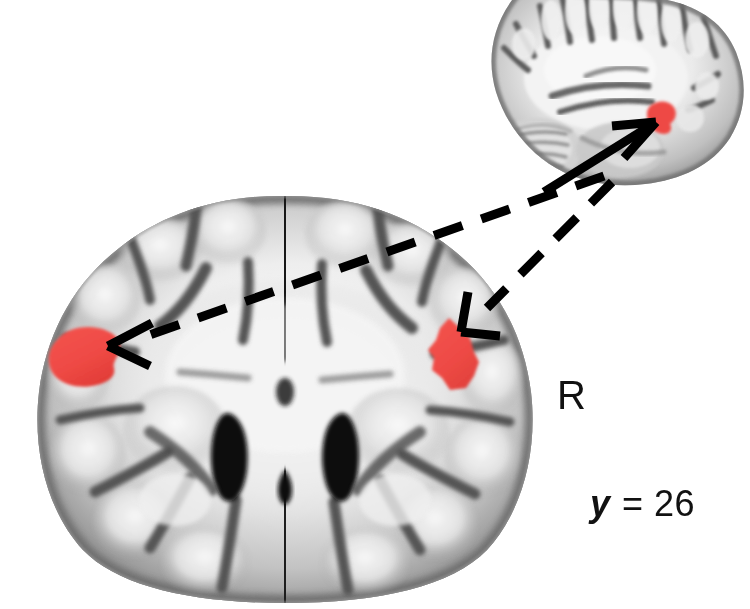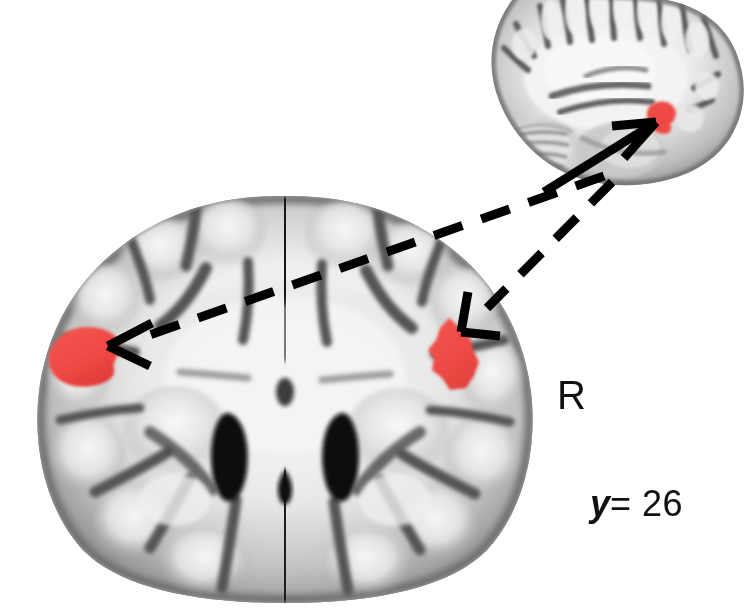--- a/index.html
+++ b/index.html
@@ -45,20 +45,21 @@
     font-weight: 700;
   }
   #slice-coordinate-label .coord-axis {
     font-style: italic;
     font-weight: 700;
   }
   #slice-coordinate-label .coord-rest {
     font-style: normal;
     font-weight: 400;
     letter-spacing: 0.5px;
+    margin-left: 12px;
   }
 </style>
 </head>
 <body>
 
 <div id="figure">
 
   <svg class="layer" viewBox="0 0 750 609">
     <defs>
 

